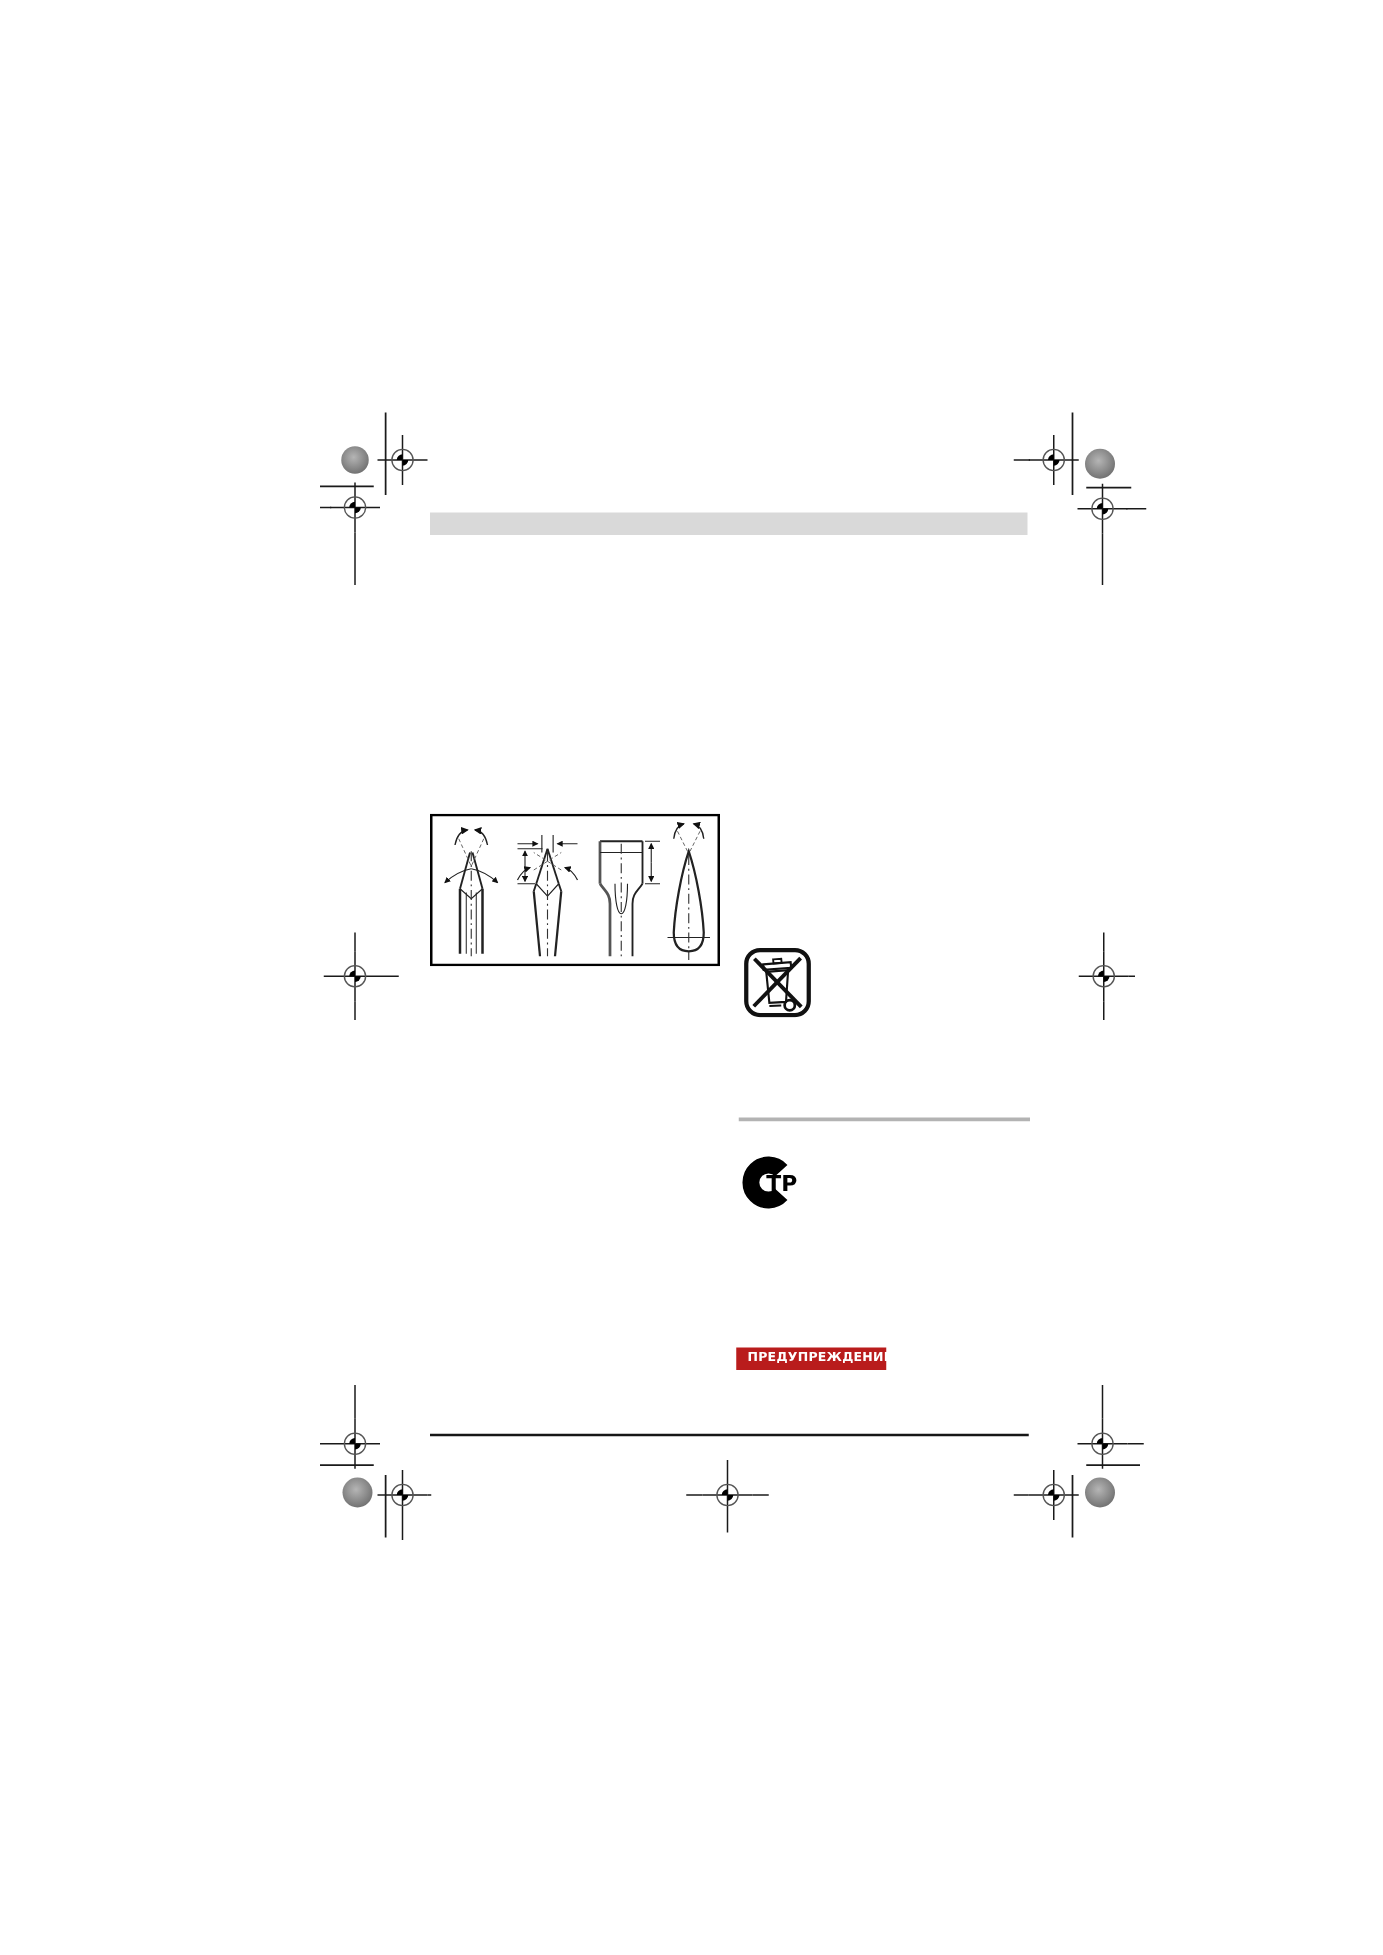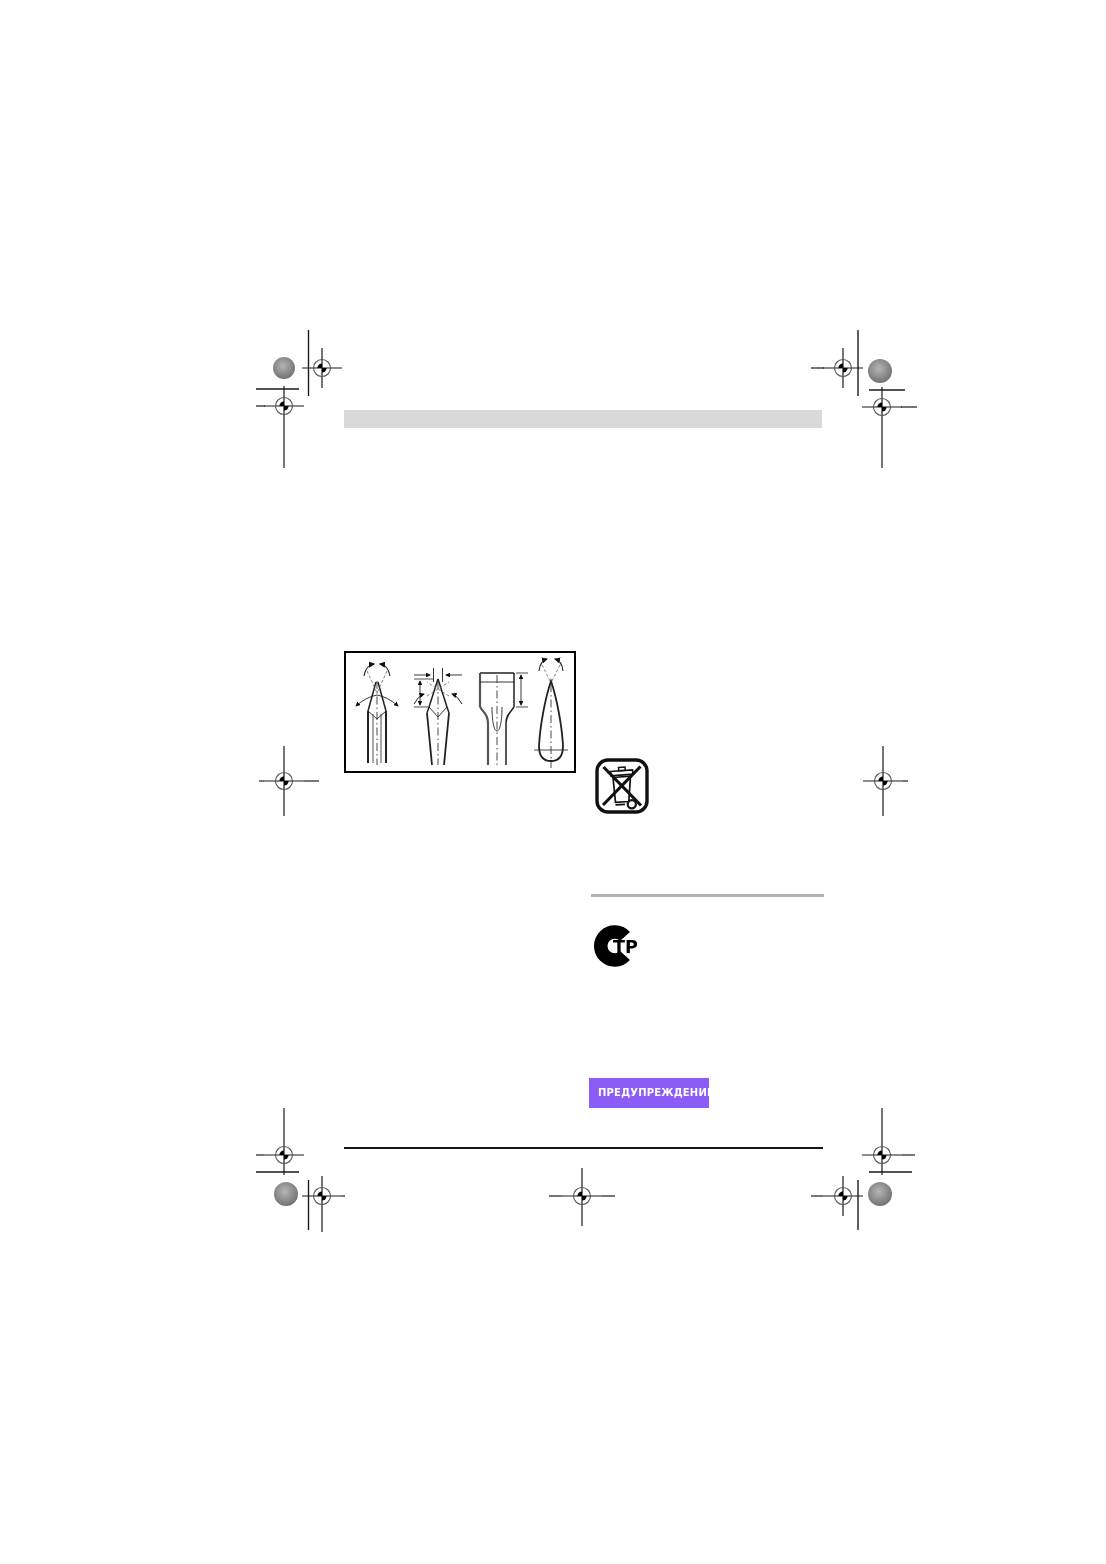--- a/index.html
+++ b/index.html
@@ -13,21 +13,21 @@
   .gray-divider{left:560px;top:894px;width:233px;height:3px;background:#b3b3b3;}
   .black-rule{left:313px;top:1147px;width:479px;height:2px;background:#161616;}
   
   .figure-box{left:313px;top:651px;width:232px;height:122px;}
   
   .weee{left:564px;top:758px;width:54px;height:56px;}
   
   .ctp{left:562px;top:922px;width:54px;height:50px;}
   
   .warn{
-    left:558px;top:1078px;width:120px;height:30px;background:#8b5cf6;
+    left:558px;top:1078px;width:120px;height:18px;background:#b91c1c;
     display:flex;align-items:center;gap:4px;padding:0 0 0 5px;box-sizing:border-box;
   }
   .warn-text{
     color:#ffffff;font-size:10px;font-weight:bold;letter-spacing:.2px;
     white-space:nowrap;line-height:18px;
   }
   .marks-overlay{left:0;top:0;width:1106px;height:1564px;pointer-events:none;}
 </style>
 </head>
 <body>

